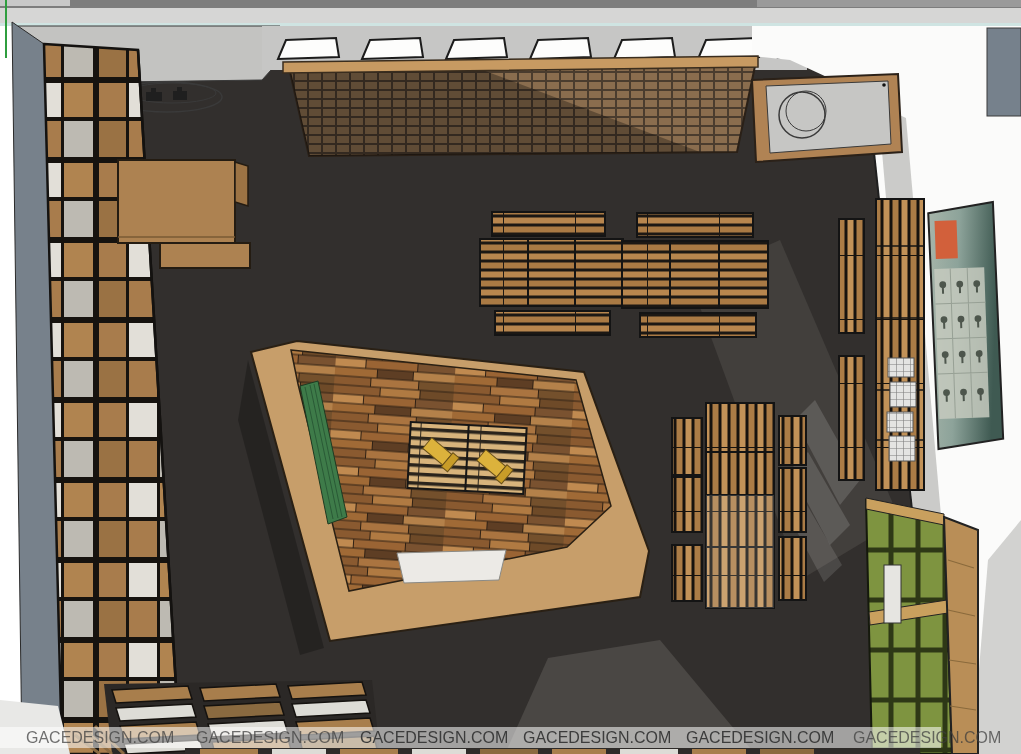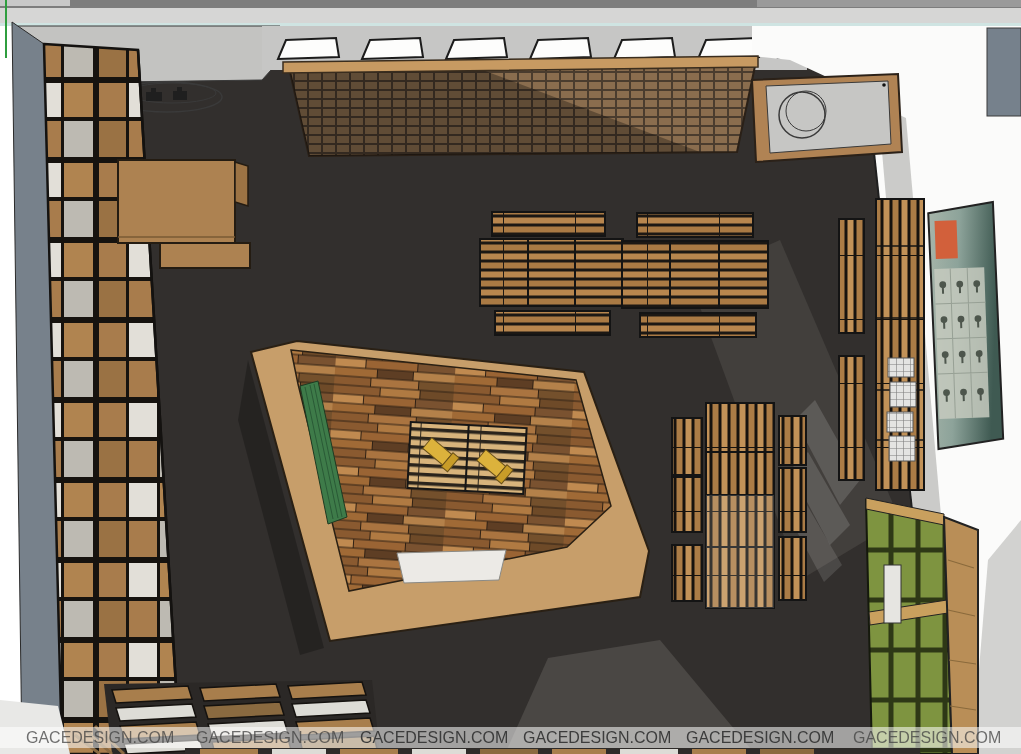--- a/index.html
+++ b/index.html
@@ -1,19 +1,19 @@
 <!DOCTYPE html>
 <html><head>
 <meta charset="utf-8">
 <style>
   html,body{margin:0;padding:0;background:#ffffff;}
   .stage{position:relative;width:1021px;height:754px;overflow:hidden;background:#fff;
          font-family:"Liberation Sans",sans-serif;}
   .render{position:absolute;left:0;top:0;}
-  .wm-band{position:absolute;left:0;top:727px;width:1021px;height:21px;
+  .wm-band{position:absolute;left:0;top:727px;width:941px;height:21px;
            background:rgba(255,255,255,0.55);z-index:5;}
   .wm{position:absolute;top:1px;font-size:17px;font-weight:400;color:#3c3c3c;
       letter-spacing:0px;transform:scaleX(.94);transform-origin:left center;
       white-space:nowrap;}
   .wm.dim{opacity:.72}
 </style>
 </head>
 <body>
 
 <div class="stage">

